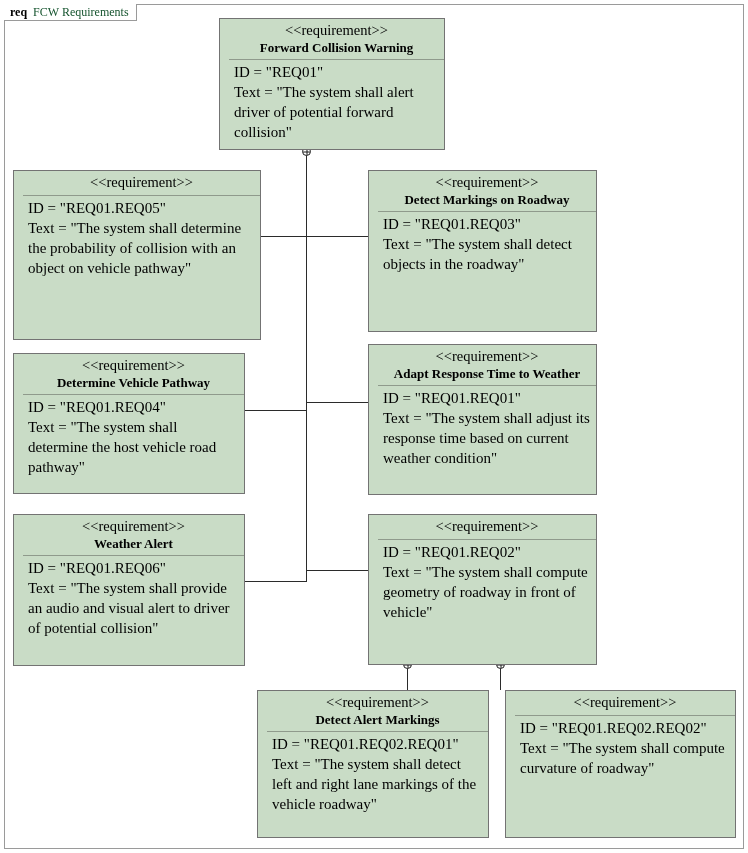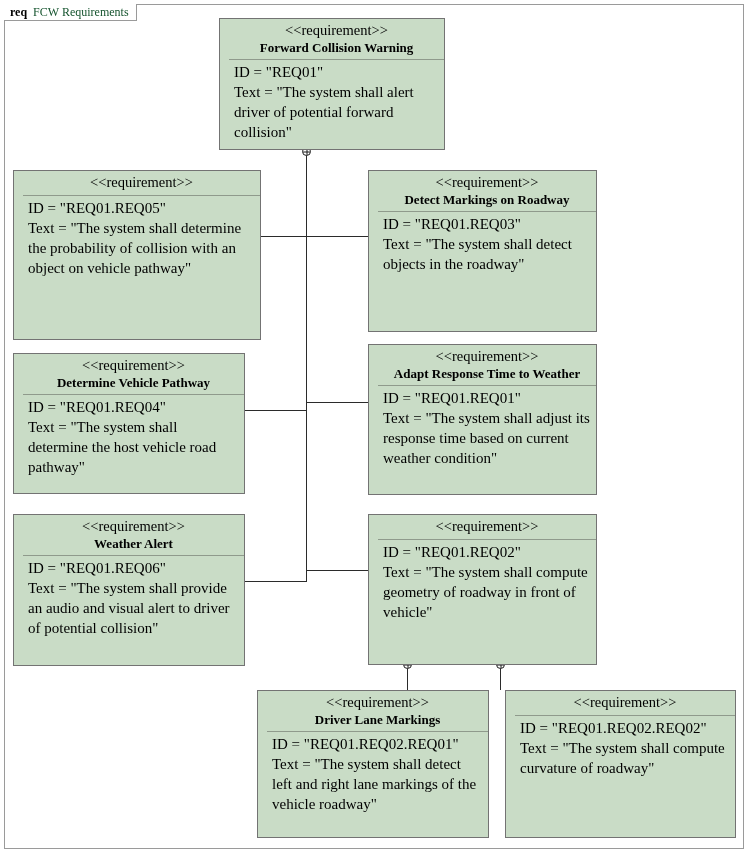--- a/index.html
+++ b/index.html
@@ -241,21 +241,21 @@
     </div>
     <div class="req-body">
       <div class="req-attr">ID = "REQ01.REQ02"</div>
       <div class="req-attr">Text = "The system shall compute geometry of roadway in front of vehicle"</div>
     </div>
   </div>
 
   <div class="req" style="left:257px; top:690px; width:232px; height:148px;">
     <div class="req-head">
       <div class="req-stereo">&lt;&lt;requirement&gt;&gt;</div>
-      <div class="req-title">Driver Lane Markings</div>
+      <div class="req-title">Detect Alert Markings</div>
     </div>
     <div class="req-body">
       <div class="req-attr">ID = "REQ01.REQ02.REQ01"</div>
       <div class="req-attr">Text = "The system shall detect left and right lane markings of the vehicle roadway"</div>
     </div>
   </div>
 
   <div class="req" style="left:505px; top:690px; width:231px; height:148px;">
     <div class="req-head">
       <div class="req-stereo">&lt;&lt;requirement&gt;&gt;</div>

